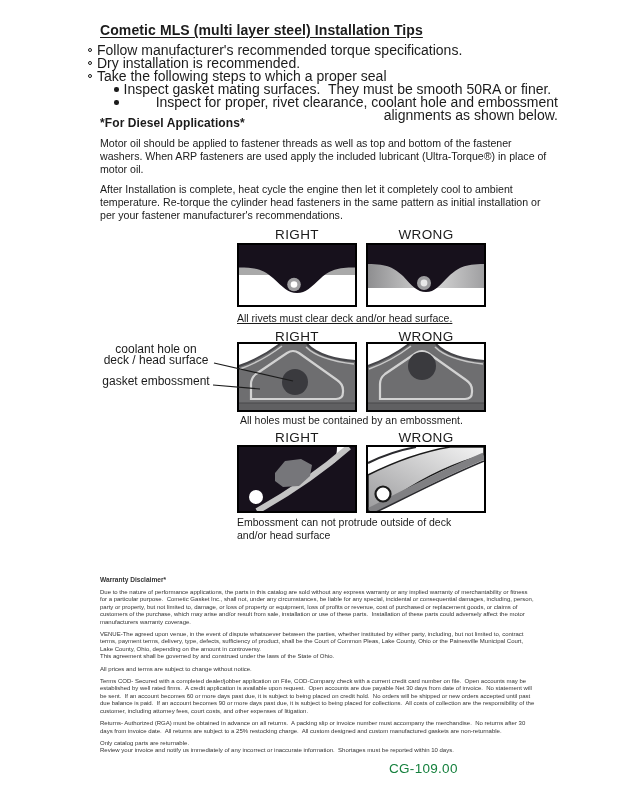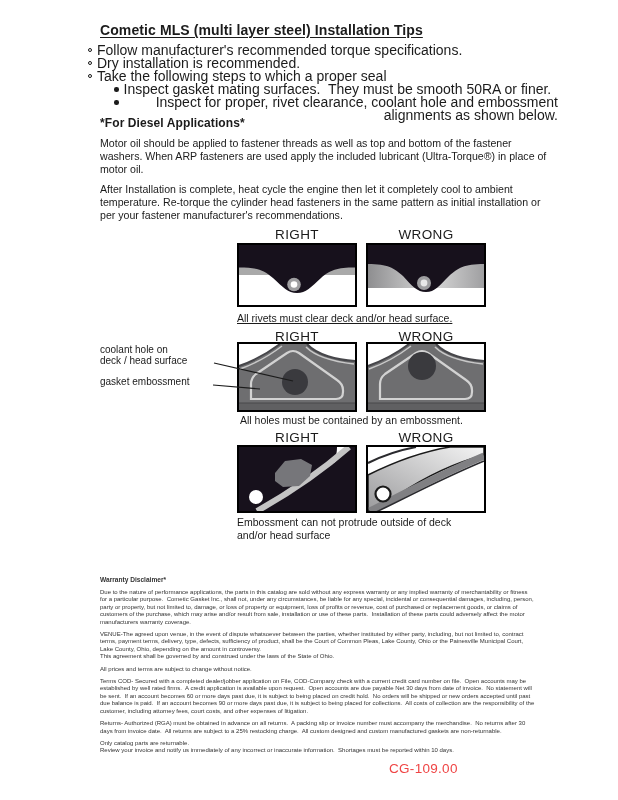--- a/index.html
+++ b/index.html
@@ -21,26 +21,26 @@
   }
   .tip-row { display:flex; align-items:flex-start; font-size:14px; line-height:13px;text-align:right; }
   .tip-text { white-space:pre-wrap; }
   .dot-open { width:4px; height:4px; border:1px solid #1b1b1b; border-radius:50%; margin:4px 5px 0 0; flex:none; }
   .dot-fill { width:4.5px; height:4.5px; background:#1b1b1b; border-radius:50%; margin:4px 5px 0 0; flex:none; }
   .sub { margin-left:26px; }
   .diesel-heading { font-size:12px; font-weight:bold; margin-bottom:7px; letter-spacing:0.1px; }
   .body-p { font-size:10.6px; line-height:13px; margin-bottom:7px; white-space:pre-wrap; }
   .dlabel { width:120px; text-align:center; font-size:13.5px; letter-spacing:0.4px; color:#1b1b1b; }
   .caption { font-size:10.5px; line-height:12.5px; white-space:pre-line; color:#1b1b1b; }
-  .pointer-label { width:112px; text-align:left; font-size:10px; line-height:11px; color:#1b1b1b; }
+  .pointer-label { width:112px; text-align:center; font-size:12px; line-height:11px; color:#1b1b1b; }
   .panel { display:block; }
   .legal { width:436px; color:#333333; }
   .legal-h { font-size:6.6px; font-weight:bold; margin-bottom:6px; }
   .legal-p { font-size:6px; line-height:7.4px; margin-bottom:5px; white-space:pre-wrap; }
-  .page-num { font-size:13.5px; letter-spacing:0.3px; color:#ef4444; }
+  .page-num { font-size:13.5px; letter-spacing:0.3px; color:#15803d; }
 </style>
 </head>
 <body>
 
 <div class="abs page-title" style="left:100px; top:22px;">Cometic MLS (multi layer steel) Installation Tips</div>
 
 <div class="abs" style="left:88px; top:44px; width:470px;">
   <div class="tip-row">
     <span class="dot-open"></span>
     <span class="tip-text">Follow manufacturer's recommended torque specifications.</span>

